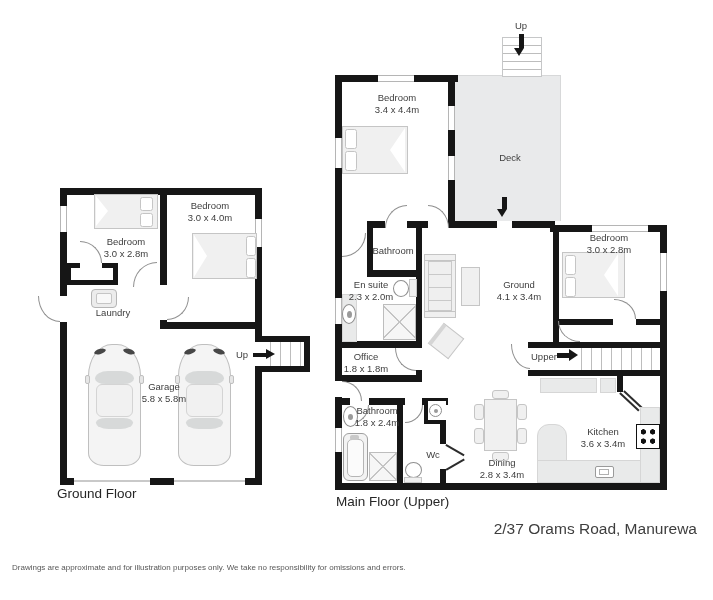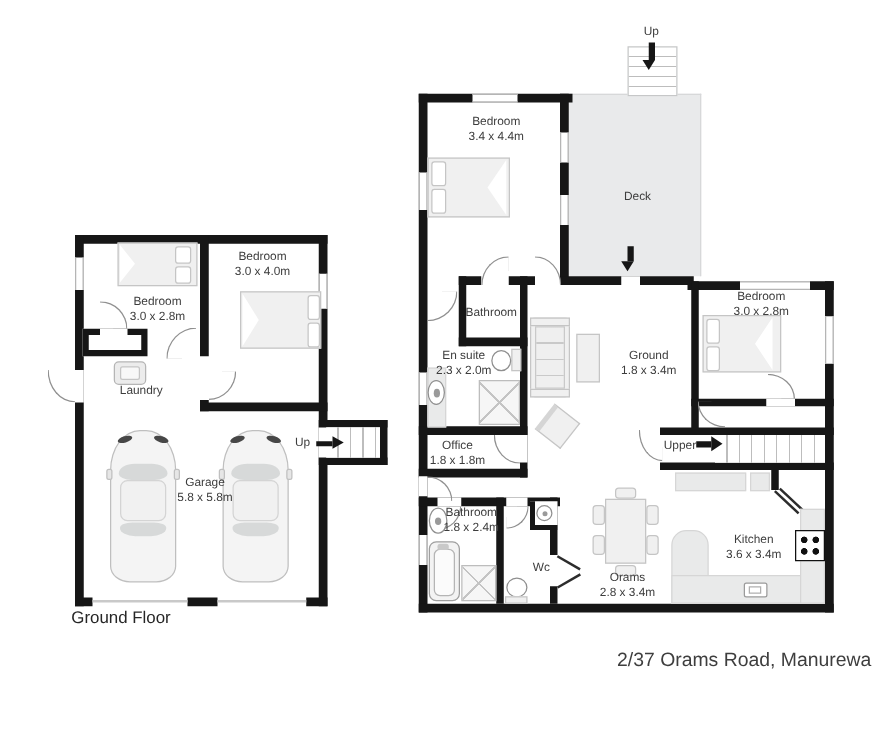--- a/index.html
+++ b/index.html
@@ -276,36 +276,38 @@
   </div>
   <div class="lbl" style="left:393px;top:245px">
     <span class="ln">Bathroom</span>
   </div>
   <div class="lbl" style="left:371px;top:279px">
     <span class="ln">En suite</span>
     <span class="ln">2.3 x 2.0m</span>
   </div>
   <div class="lbl" style="left:519px;top:279px">
     <span class="ln">Ground</span>
-    <span class="ln">1.8 x 3.4m</span>
+    <span class="ln">4.1 x 3.4m</span>
   </div>
   <div class="lbl" style="left:366px;top:351px">
     <span class="ln">Office</span>
     <span class="ln">1.8 x 1.8m</span>
   </div>
   <div class="lbl" style="left:377px;top:405px">
     <span class="ln">Bathroom</span>
     <span class="ln">1.8 x 2.4m</span>
   </div>
   <div class="lbl" style="left:433px;top:449px">
     <span class="ln">Wc</span>
   </div>
   <div class="lbl" style="left:502px;top:457px">
-    <span class="ln">Orams</span>
+    <span class="ln">Dining</span>
     <span class="ln">2.8 x 3.4m</span>
   </div>
   <div class="lbl" style="left:603px;top:426px">
     <span class="ln">Kitchen</span>
     <span class="ln">3.6 x 3.4m</span>
   </div>
+  <div class="floor-lbl" style="left:336px;top:494px">Main Floor (Upper)</div>
 
   <div class="addr">2/37 Orams Road, Manurewa</div>
+  <div class="disc" style="top:563px">Drawings are approximate and for illustration purposes only. We take no responsibility for omissions and errors.</div>
 </div>
 
 </body></html>

